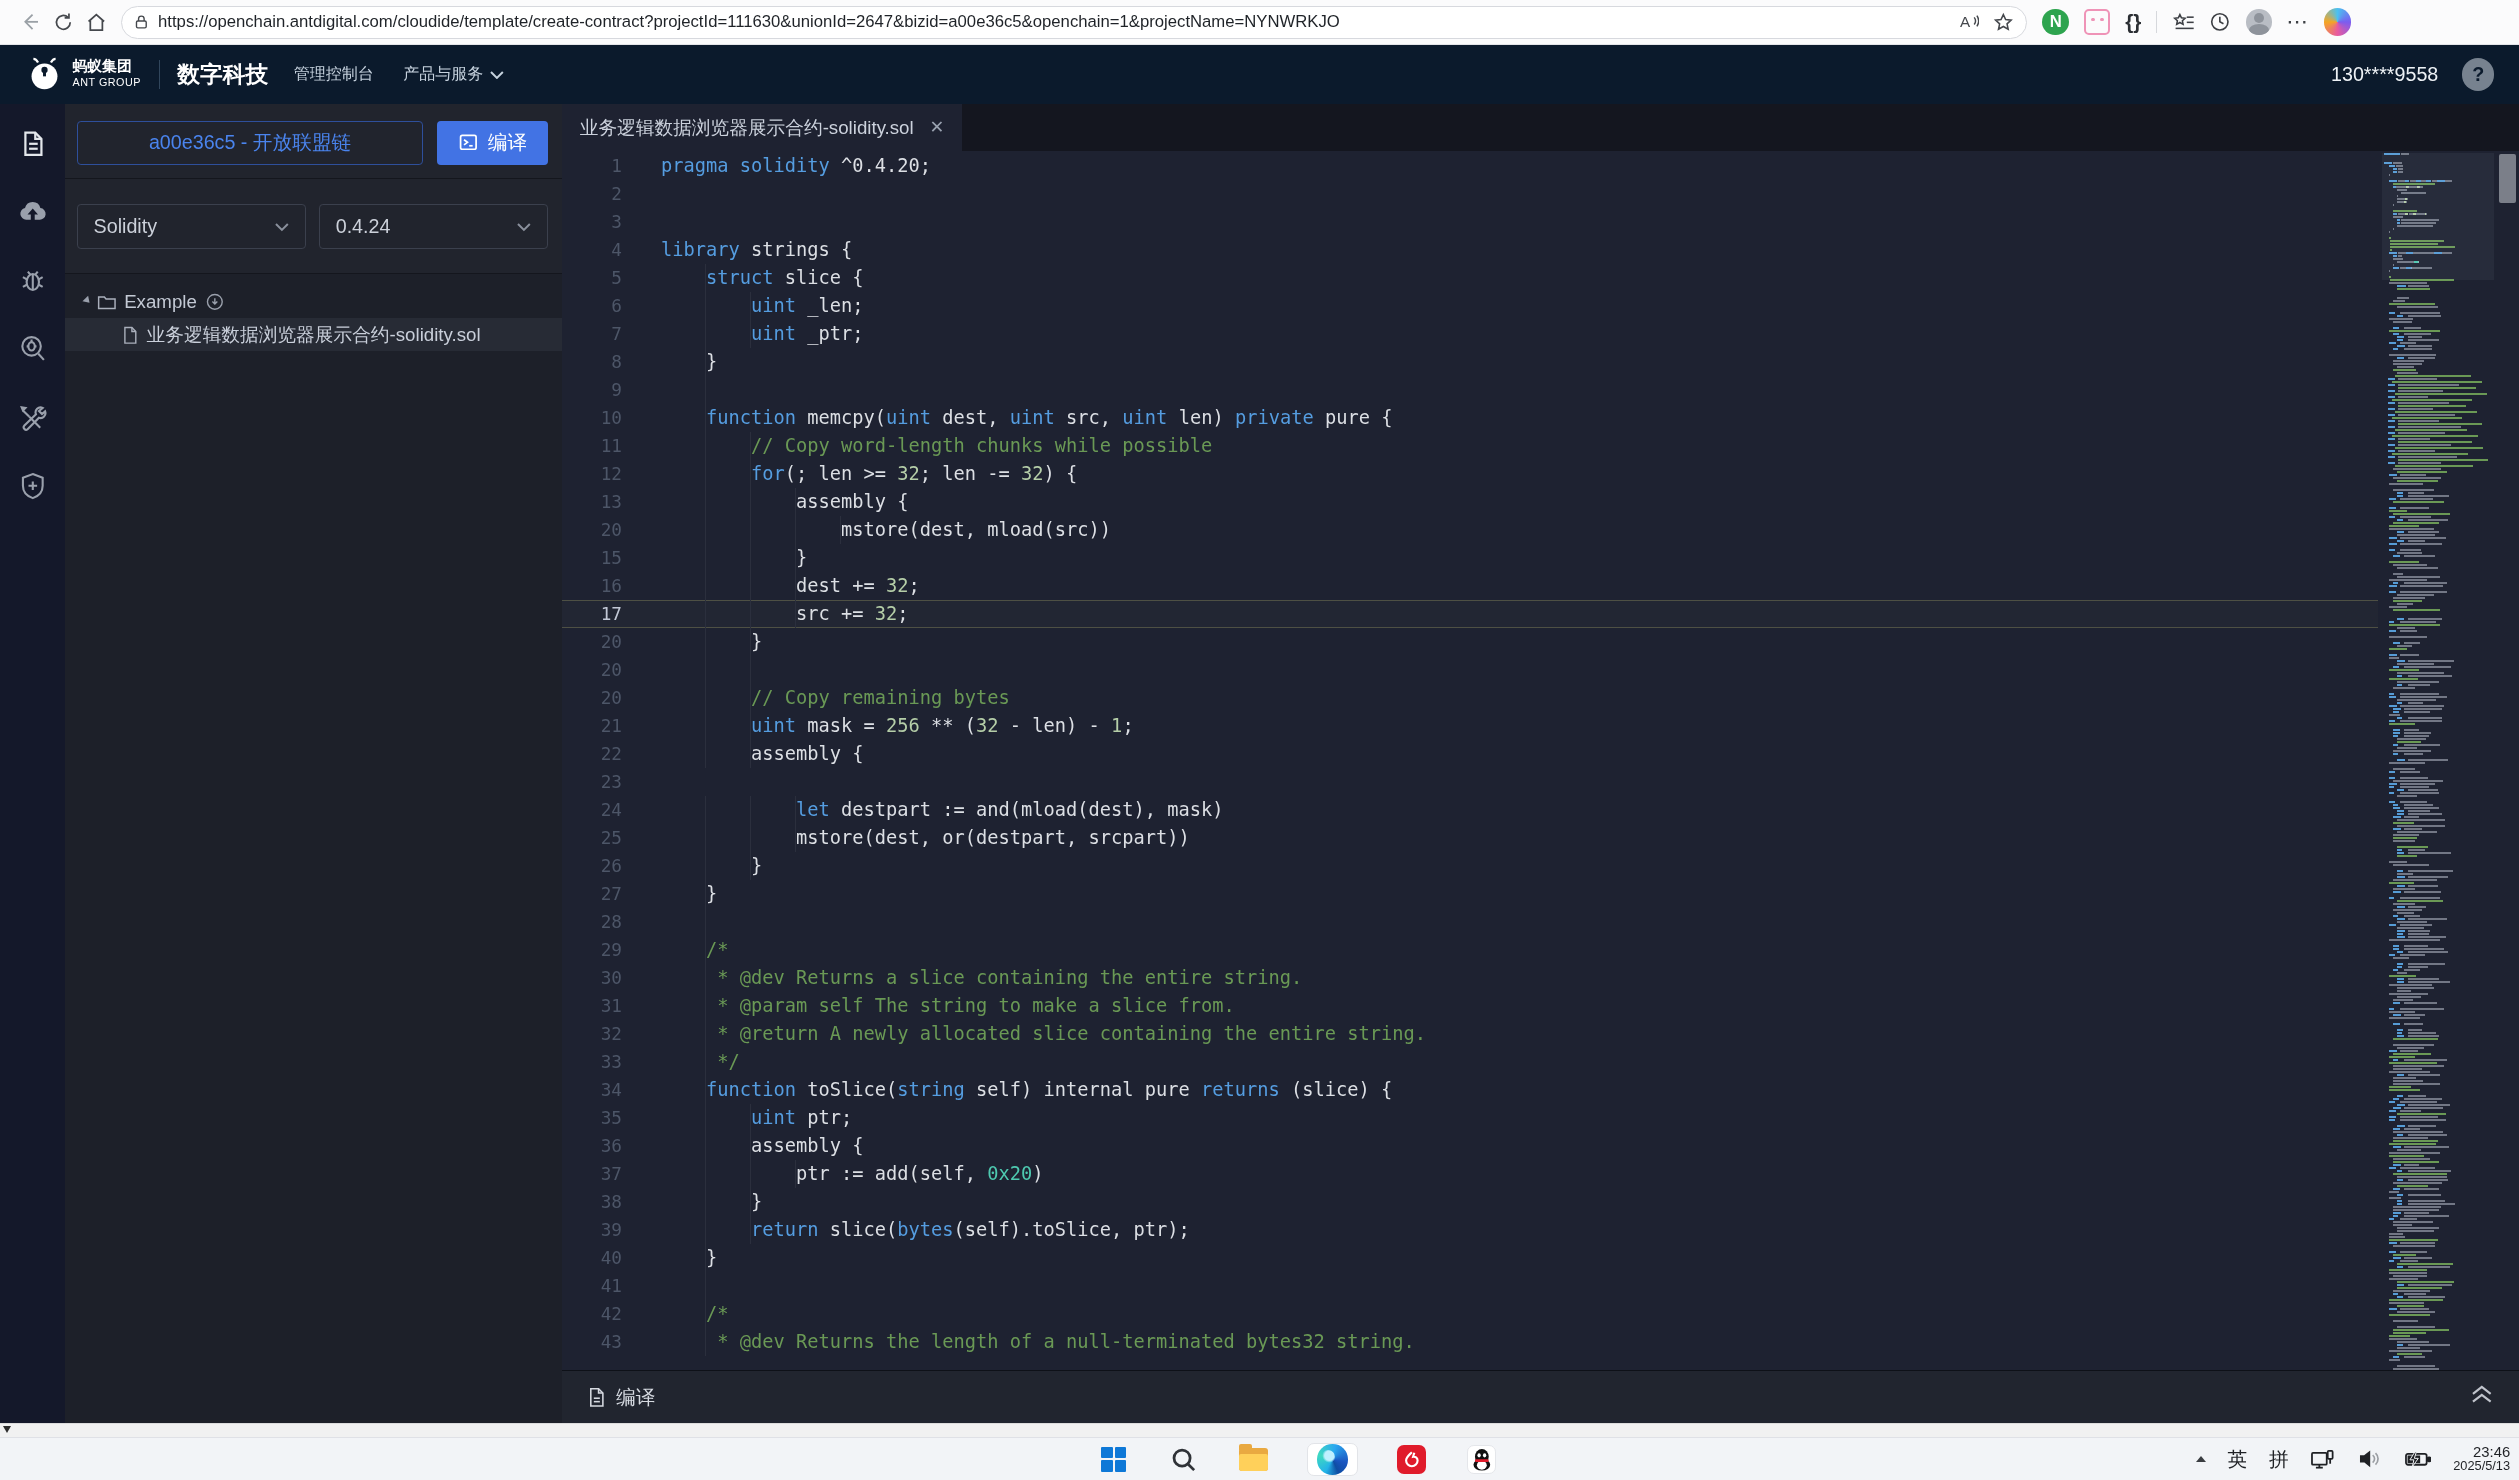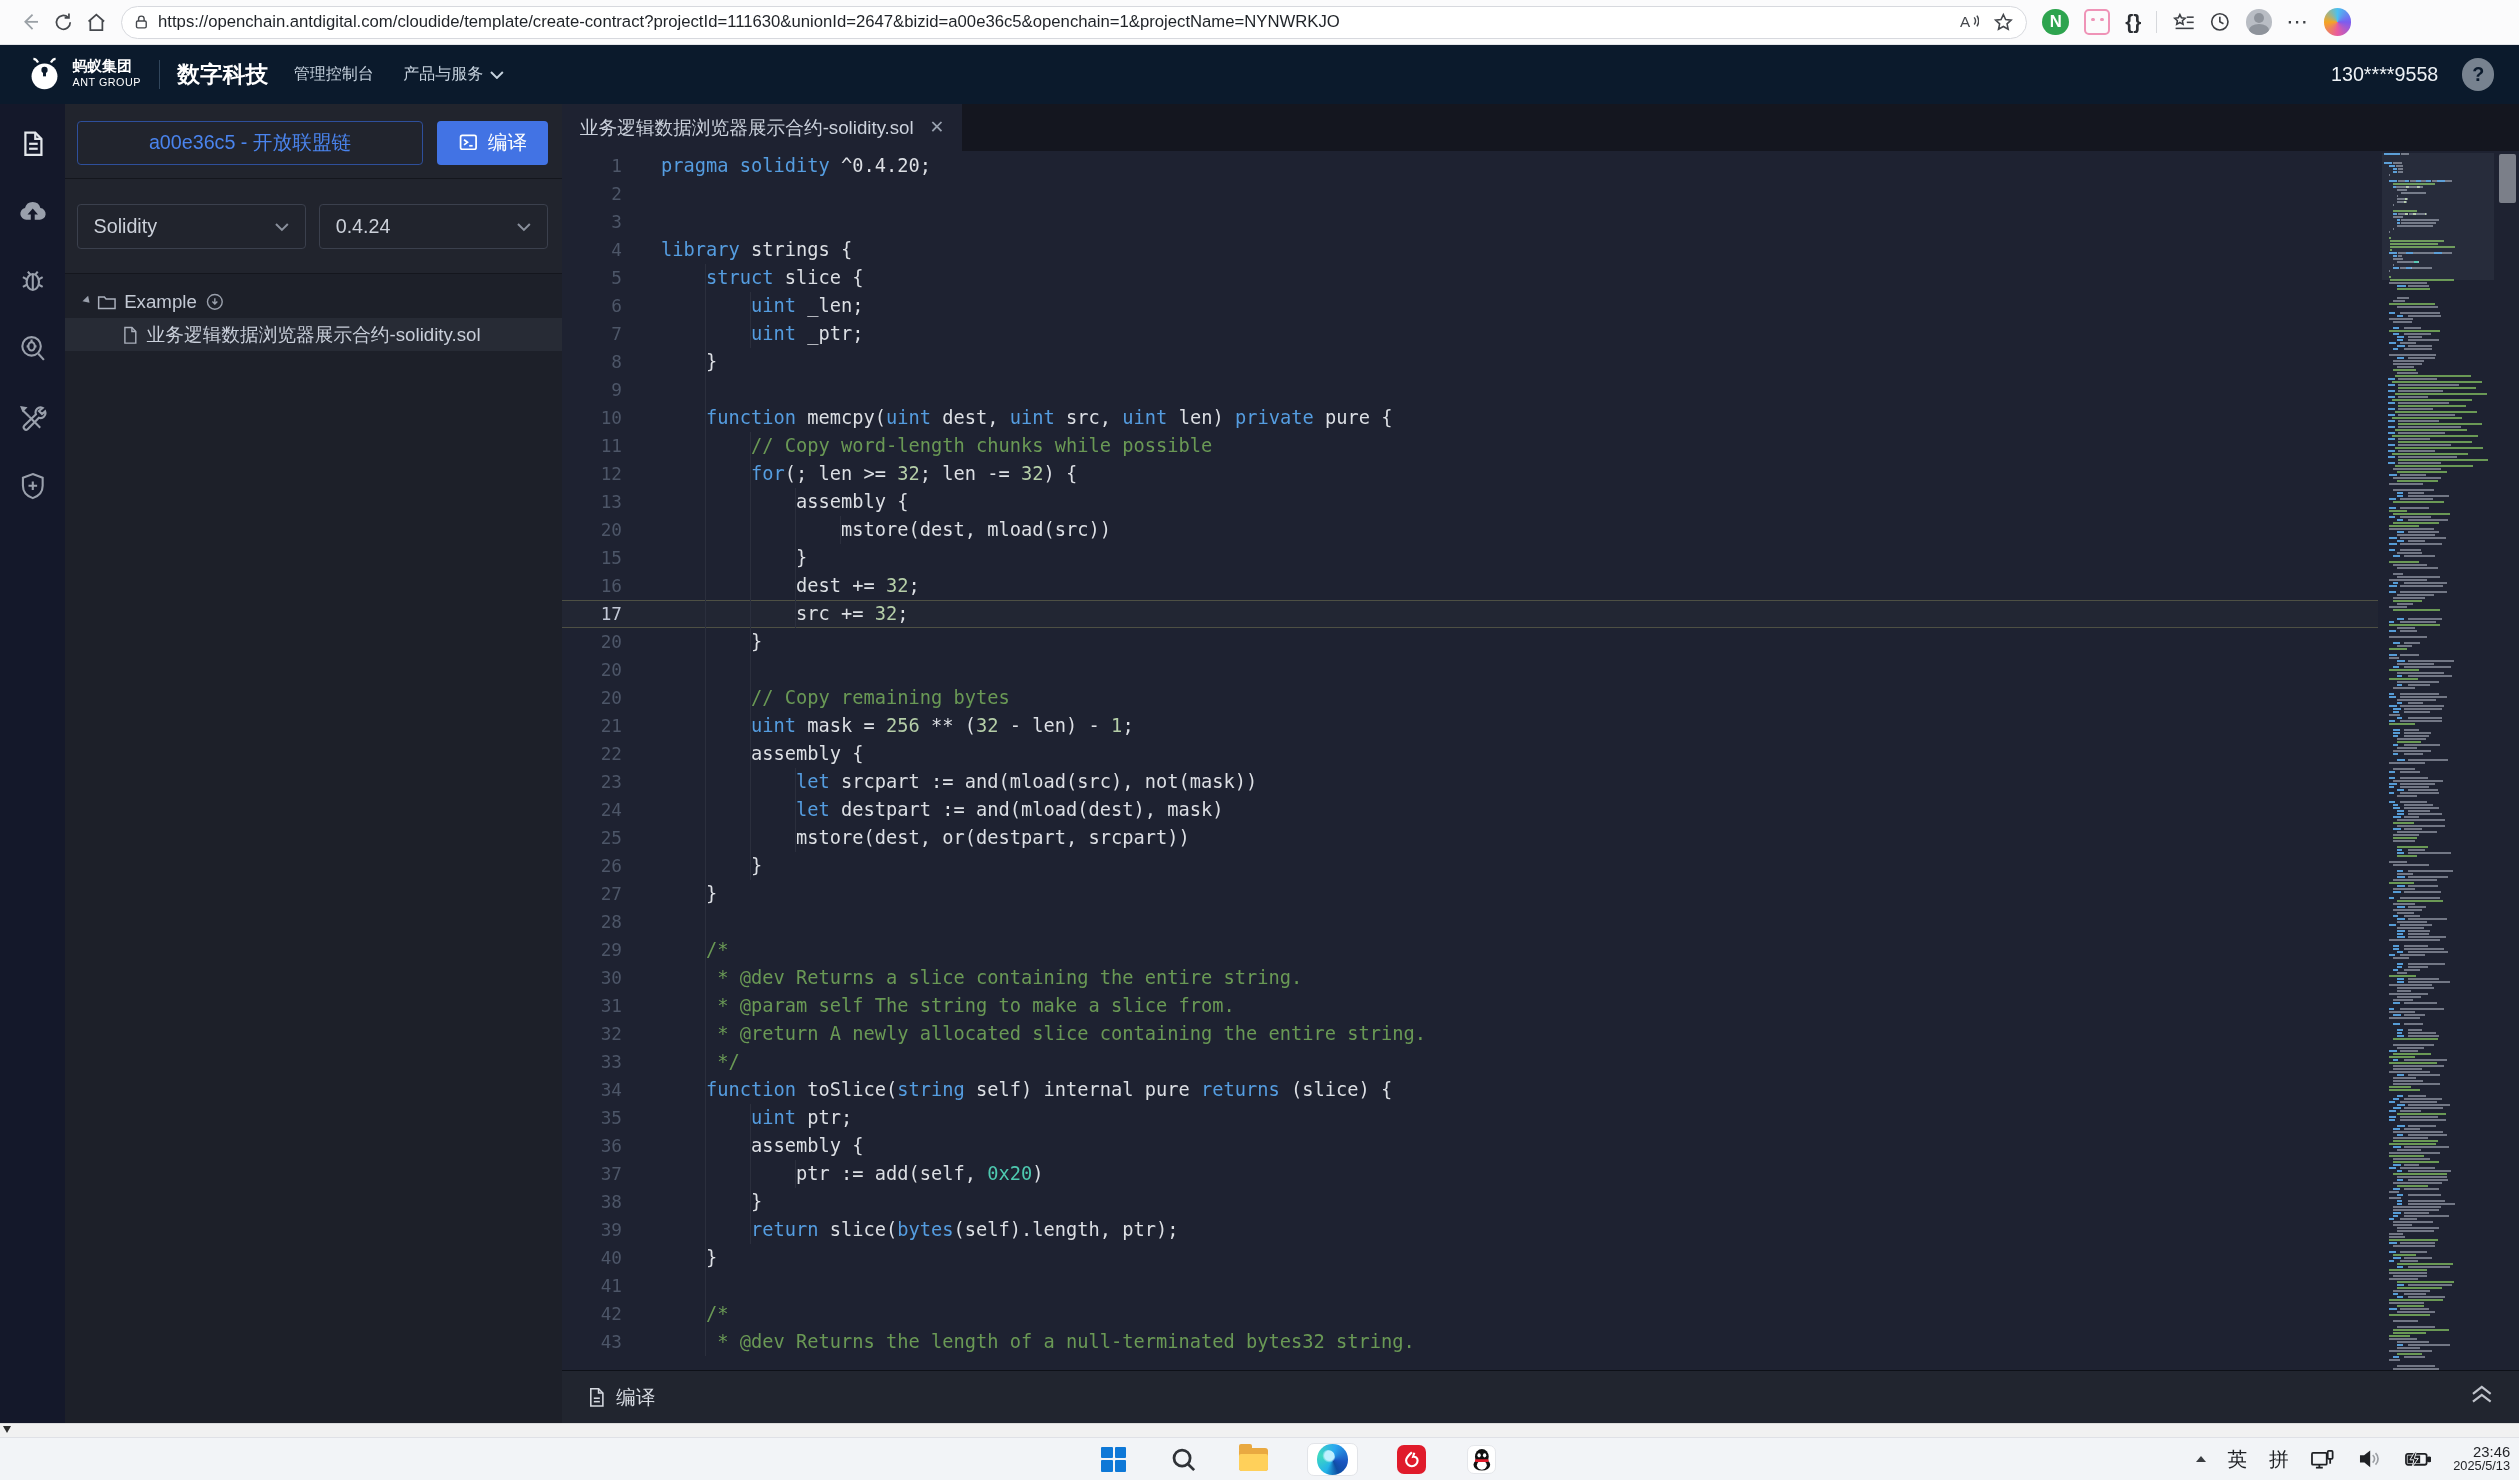--- a/index.html
+++ b/index.html
@@ -334,37 +334,37 @@
             <div class="cl"><span class="ln">13</span><span class="cd"><i class="ig" style="left: calc(4ch - 1px);"></i><i class="ig" style="left: calc(8ch - 1px);"></i><i class="ig" style="left: calc(12ch - 1px);"></i><span class="tk-p">            assembly {</span></span></div>
             <div class="cl"><span class="ln">20</span><span class="cd"><i class="ig" style="left: calc(4ch - 1px);"></i><i class="ig" style="left: calc(8ch - 1px);"></i><i class="ig" style="left: calc(12ch - 1px);"></i><i class="ig" style="left: calc(16ch - 1px);"></i><span class="tk-p">                mstore(dest, mload(src))</span></span></div>
             <div class="cl"><span class="ln">15</span><span class="cd"><i class="ig" style="left: calc(4ch - 1px);"></i><i class="ig" style="left: calc(8ch - 1px);"></i><i class="ig" style="left: calc(12ch - 1px);"></i><span class="tk-p">            }</span></span></div>
             <div class="cl"><span class="ln">16</span><span class="cd"><i class="ig" style="left: calc(4ch - 1px);"></i><i class="ig" style="left: calc(8ch - 1px);"></i><i class="ig" style="left: calc(12ch - 1px);"></i><span class="tk-p">            dest += </span><span class="tk-n">32</span><span class="tk-p">;</span></span></div>
             <div class="cl active"><span class="ln">17</span><span class="cd"><i class="ig" style="left: calc(4ch - 1px);"></i><i class="ig" style="left: calc(8ch - 1px);"></i><i class="ig" style="left: calc(12ch - 1px);"></i><span class="tk-p">            src += </span><span class="tk-n">32</span><span class="tk-p">;</span></span></div>
             <div class="cl"><span class="ln">20</span><span class="cd"><i class="ig" style="left: calc(4ch - 1px);"></i><i class="ig" style="left: calc(8ch - 1px);"></i><span class="tk-p">        }</span></span></div>
             <div class="cl"><span class="ln">20</span><span class="cd"><i class="ig" style="left: calc(4ch - 1px);"></i><i class="ig" style="left: calc(8ch - 1px);"></i></span></div>
             <div class="cl"><span class="ln">20</span><span class="cd"><i class="ig" style="left: calc(4ch - 1px);"></i><i class="ig" style="left: calc(8ch - 1px);"></i><span class="tk-p">        </span><span class="tk-c">// Copy remaining bytes</span></span></div>
             <div class="cl"><span class="ln">21</span><span class="cd"><i class="ig" style="left: calc(4ch - 1px);"></i><i class="ig" style="left: calc(8ch - 1px);"></i><span class="tk-p">        </span><span class="tk-k">uint</span><span class="tk-p"> mask = </span><span class="tk-n">256</span><span class="tk-p"> ** (</span><span class="tk-n">32</span><span class="tk-p"> - len) - </span><span class="tk-n">1</span><span class="tk-p">;</span></span></div>
             <div class="cl"><span class="ln">22</span><span class="cd"><i class="ig" style="left: calc(4ch - 1px);"></i><i class="ig" style="left: calc(8ch - 1px);"></i><span class="tk-p">        assembly {</span></span></div>
-            <div class="cl"><span class="ln">23</span><span class="cd"><i class="ig" style="left: calc(4ch - 1px);"></i><i class="ig" style="left: calc(8ch - 1px);"></i><i class="ig" style="left: calc(12ch - 1px);"></i><span class="tk-p">            </span><span class="tk-k">let</span><span class="tk-p"> srcpart := and(mload(src), not(mask))</span></span></div>
+            <div class="cl"><span class="ln">23</span></div>
             <div class="cl"><span class="ln">24</span><span class="cd"><i class="ig" style="left: calc(4ch - 1px);"></i><i class="ig" style="left: calc(8ch - 1px);"></i><i class="ig" style="left: calc(12ch - 1px);"></i><span class="tk-p">            </span><span class="tk-k">let</span><span class="tk-p"> destpart := and(mload(dest), mask)</span></span></div>
             <div class="cl"><span class="ln">25</span><span class="cd"><i class="ig" style="left: calc(4ch - 1px);"></i><i class="ig" style="left: calc(8ch - 1px);"></i><i class="ig" style="left: calc(12ch - 1px);"></i><span class="tk-p">            mstore(dest, or(destpart, srcpart))</span></span></div>
             <div class="cl"><span class="ln">26</span><span class="cd"><i class="ig" style="left: calc(4ch - 1px);"></i><i class="ig" style="left: calc(8ch - 1px);"></i><span class="tk-p">        }</span></span></div>
             <div class="cl"><span class="ln">27</span><span class="cd"><i class="ig" style="left: calc(4ch - 1px);"></i><span class="tk-p">    }</span></span></div>
             <div class="cl"><span class="ln">28</span><span class="cd"><i class="ig" style="left: calc(4ch - 1px);"></i></span></div>
             <div class="cl"><span class="ln">29</span><span class="cd"><i class="ig" style="left: calc(4ch - 1px);"></i><span class="tk-p">    </span><span class="tk-c">/*</span></span></div>
             <div class="cl"><span class="ln">30</span><span class="cd"><i class="ig" style="left: calc(4ch - 1px);"></i><span class="tk-p">     </span><span class="tk-c">* @dev Returns a slice containing the entire string.</span></span></div>
             <div class="cl"><span class="ln">31</span><span class="cd"><i class="ig" style="left: calc(4ch - 1px);"></i><span class="tk-p">     </span><span class="tk-c">* @param self The string to make a slice from.</span></span></div>
             <div class="cl"><span class="ln">32</span><span class="cd"><i class="ig" style="left: calc(4ch - 1px);"></i><span class="tk-p">     </span><span class="tk-c">* @return A newly allocated slice containing the entire string.</span></span></div>
             <div class="cl"><span class="ln">33</span><span class="cd"><i class="ig" style="left: calc(4ch - 1px);"></i><span class="tk-p">     </span><span class="tk-c">*/</span></span></div>
             <div class="cl"><span class="ln">34</span><span class="cd"><i class="ig" style="left: calc(4ch - 1px);"></i><span class="tk-p">    </span><span class="tk-k">function</span><span class="tk-p"> toSlice(</span><span class="tk-k">string</span><span class="tk-p"> self) internal pure </span><span class="tk-k">returns</span><span class="tk-p"> (slice) {</span></span></div>
             <div class="cl"><span class="ln">35</span><span class="cd"><i class="ig" style="left: calc(4ch - 1px);"></i><i class="ig" style="left: calc(8ch - 1px);"></i><span class="tk-p">        </span><span class="tk-k">uint</span><span class="tk-p"> ptr;</span></span></div>
             <div class="cl"><span class="ln">36</span><span class="cd"><i class="ig" style="left: calc(4ch - 1px);"></i><i class="ig" style="left: calc(8ch - 1px);"></i><span class="tk-p">        assembly {</span></span></div>
             <div class="cl"><span class="ln">37</span><span class="cd"><i class="ig" style="left: calc(4ch - 1px);"></i><i class="ig" style="left: calc(8ch - 1px);"></i><i class="ig" style="left: calc(12ch - 1px);"></i><span class="tk-p">            ptr := add(self, </span><span class="tk-h">0x20</span><span class="tk-p">)</span></span></div>
             <div class="cl"><span class="ln">38</span><span class="cd"><i class="ig" style="left: calc(4ch - 1px);"></i><i class="ig" style="left: calc(8ch - 1px);"></i><span class="tk-p">        }</span></span></div>
-            <div class="cl"><span class="ln">39</span><span class="cd"><i class="ig" style="left: calc(4ch - 1px);"></i><i class="ig" style="left: calc(8ch - 1px);"></i><span class="tk-p">        </span><span class="tk-k">return</span><span class="tk-p"> slice(</span><span class="tk-k">bytes</span><span class="tk-p">(self).length, ptr);</span></span></div>
+            <div class="cl"><span class="ln">39</span><span class="cd"><i class="ig" style="left: calc(4ch - 1px);"></i><i class="ig" style="left: calc(8ch - 1px);"></i><span class="tk-p">        </span><span class="tk-k">return</span><span class="tk-p"> slice(</span><span class="tk-k">bytes</span><span class="tk-p">(self).toSlice, ptr);</span></span></div>
             <div class="cl"><span class="ln">40</span><span class="cd"><i class="ig" style="left: calc(4ch - 1px);"></i><span class="tk-p">    }</span></span></div>
             <div class="cl"><span class="ln">41</span><span class="cd"><i class="ig" style="left: calc(4ch - 1px);"></i></span></div>
             <div class="cl"><span class="ln">42</span><span class="cd"><i class="ig" style="left: calc(4ch - 1px);"></i><span class="tk-p">    </span><span class="tk-c">/*</span></span></div>
             <div class="cl"><span class="ln">43</span><span class="cd"><i class="ig" style="left: calc(4ch - 1px);"></i><span class="tk-p">     </span><span class="tk-c">* @dev Returns the length of a null-terminated bytes32 string.</span></span></div>
           </div>
         <div class="minimap">
           <div>
               <div class="mr">
                 <i style="left: 2px; width: 15.5px; background: rgb(86, 156, 214);"></i>
                 <i style="left: 18.5px; width: 8.3px; background: rgba(170, 177, 190, 0.6);"></i>

